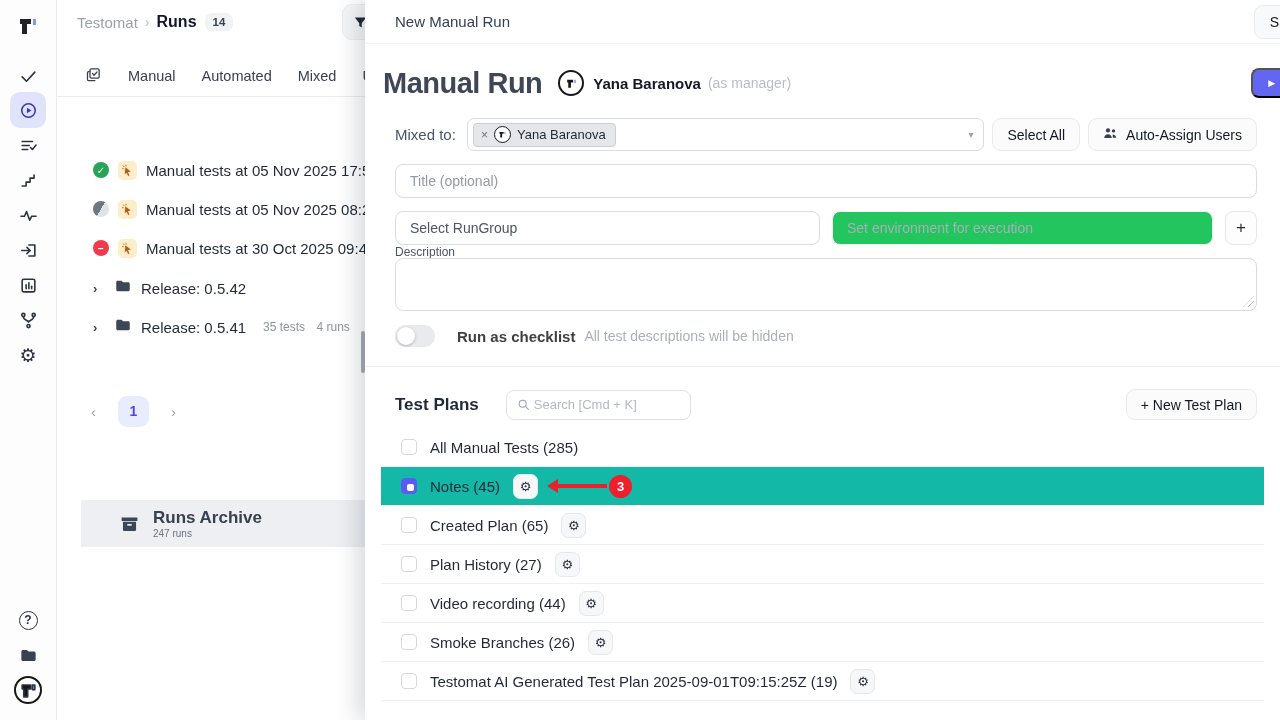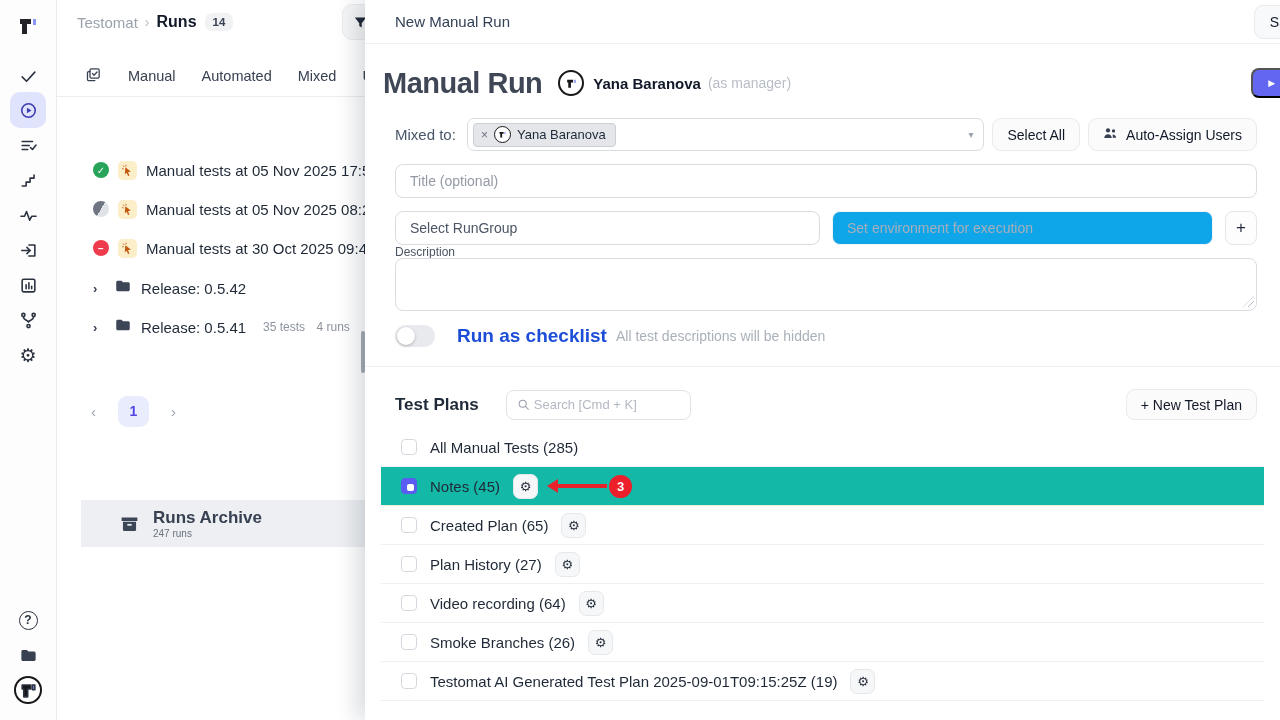--- a/index.html
+++ b/index.html
@@ -101,37 +101,37 @@
   .select-all-btn { margin-left:8px; }
   .auto-assign-btn { margin-left:8px; }
   .people-ic svg { width:15px; height:15px; fill:#374151; }
 
   .text-input { position:absolute; border:1px solid #d9dce1; border-radius:8px; font-size:14px; color:#1f2937;
     padding:0 14px; background:#fff; font-family:inherit; outline:none; }
   .text-input::placeholder { color:#939aa5; }
   .title-input { left:30px; top:164px; width:862px; height:34px; }
   .rungroup-select { position:absolute; left:30px; top:211px; width:425px; height:34px; border:1px solid #d9dce1;
     border-radius:8px; display:flex; align-items:center; padding:0 14px; font-size:14px; color:#4b5563; }
-  .env-input { left:467px; top:211px; width:381px; height:34px; background:#0ea5e9; border:1px solid #f1f2f4; }
+  .env-input { left:467px; top:211px; width:381px; height:34px; background:#22c55e; border:1px solid #f1f2f4; }
   .env-input::placeholder { color:#a9afb9; }
   .plus-btn { position:absolute; left:860px; top:211px; width:32px; height:34px; border:1px solid #e4e6ea;
     border-radius:8px; background:#fdfdfe; display:flex; align-items:center; justify-content:center;
     font-size:17px; color:#1f2937; }
   .desc-label { position:absolute; left:30px; top:245px; font-size:12px; color:#4b5563; }
   .desc-area { position:absolute; left:30px; top:258px; width:862px; height:53px; border:1px solid #d9dce1;
     border-radius:8px; resize:none; font-family:inherit; padding:8px 12px; font-size:14px; outline:none; }
   .resize-grip { position:absolute; left:878px; top:296px; width:11px; height:11px;
     background:repeating-linear-gradient(135deg,transparent 0 3px,#b6bcc5 3px 4px); 
     clip-path:polygon(100% 0,100% 100%,0 100%); }
 
   .toggle-row { position:absolute; left:30px; top:323px; height:26px; display:flex; align-items:center; }
   .toggle { width:40px; height:22px; background:#e8eaed; border-radius:11px; position:relative; flex:0 0 auto; }
   .toggle-knob { position:absolute; left:2px; top:2px; width:18px; height:18px; background:#fff; border-radius:50%;
     box-shadow:0 1px 3px rgba(0,0,0,.25); }
-  .toggle-label { margin-left:22px; font-size:19px; font-weight:bold; color:#1d4ed8; }
+  .toggle-label { margin-left:22px; font-size:15px; font-weight:bold; color:#404040; }
   .toggle-hint { margin-left:9px; font-size:14px; color:#aab0ba; }
   .big-divider { position:absolute; left:0; top:366px; width:100%; height:1px; background:#eef0f2; }
 
   .tp-header { position:absolute; left:30px; top:389px; width:862px; height:31px; display:flex; align-items:center; }
   .tp-title { font-size:17px; font-weight:bold; color:#1f2937; }
   .tp-search { margin-left:27px; width:185px; height:30px; border:1px solid #dfe2e7; border-radius:8px;
     display:flex; align-items:center; padding:0 10px; gap:4px; background:#fff; }
   .tp-search svg { width:13px; height:13px; stroke:#9ca3af; fill:none; stroke-width:2; stroke-linecap:round; }
   .tp-search input { border:none; outline:none; width:130px; font-size:13px; font-family:inherit; color:#1f2937; }
   .tp-search input::placeholder { color:#b3b9c2; }
@@ -454,21 +454,21 @@
       </div>
       <div class="plan-row">
         <span class="cb"></span>
         <span class="plan-label">Plan History (27)</span>
         <span class="gear-btn">
             <span>⚙</span>
           </span>
       </div>
       <div class="plan-row">
         <span class="cb"></span>
-        <span class="plan-label">Video recording (64)</span>
+        <span class="plan-label">Video recording (44)</span>
         <span class="gear-btn">
             <span>⚙</span>
           </span>
       </div>
       <div class="plan-row">
         <span class="cb"></span>
         <span class="plan-label">Smoke Branches (26)</span>
         <span class="gear-btn">
             <span>⚙</span>
           </span>

